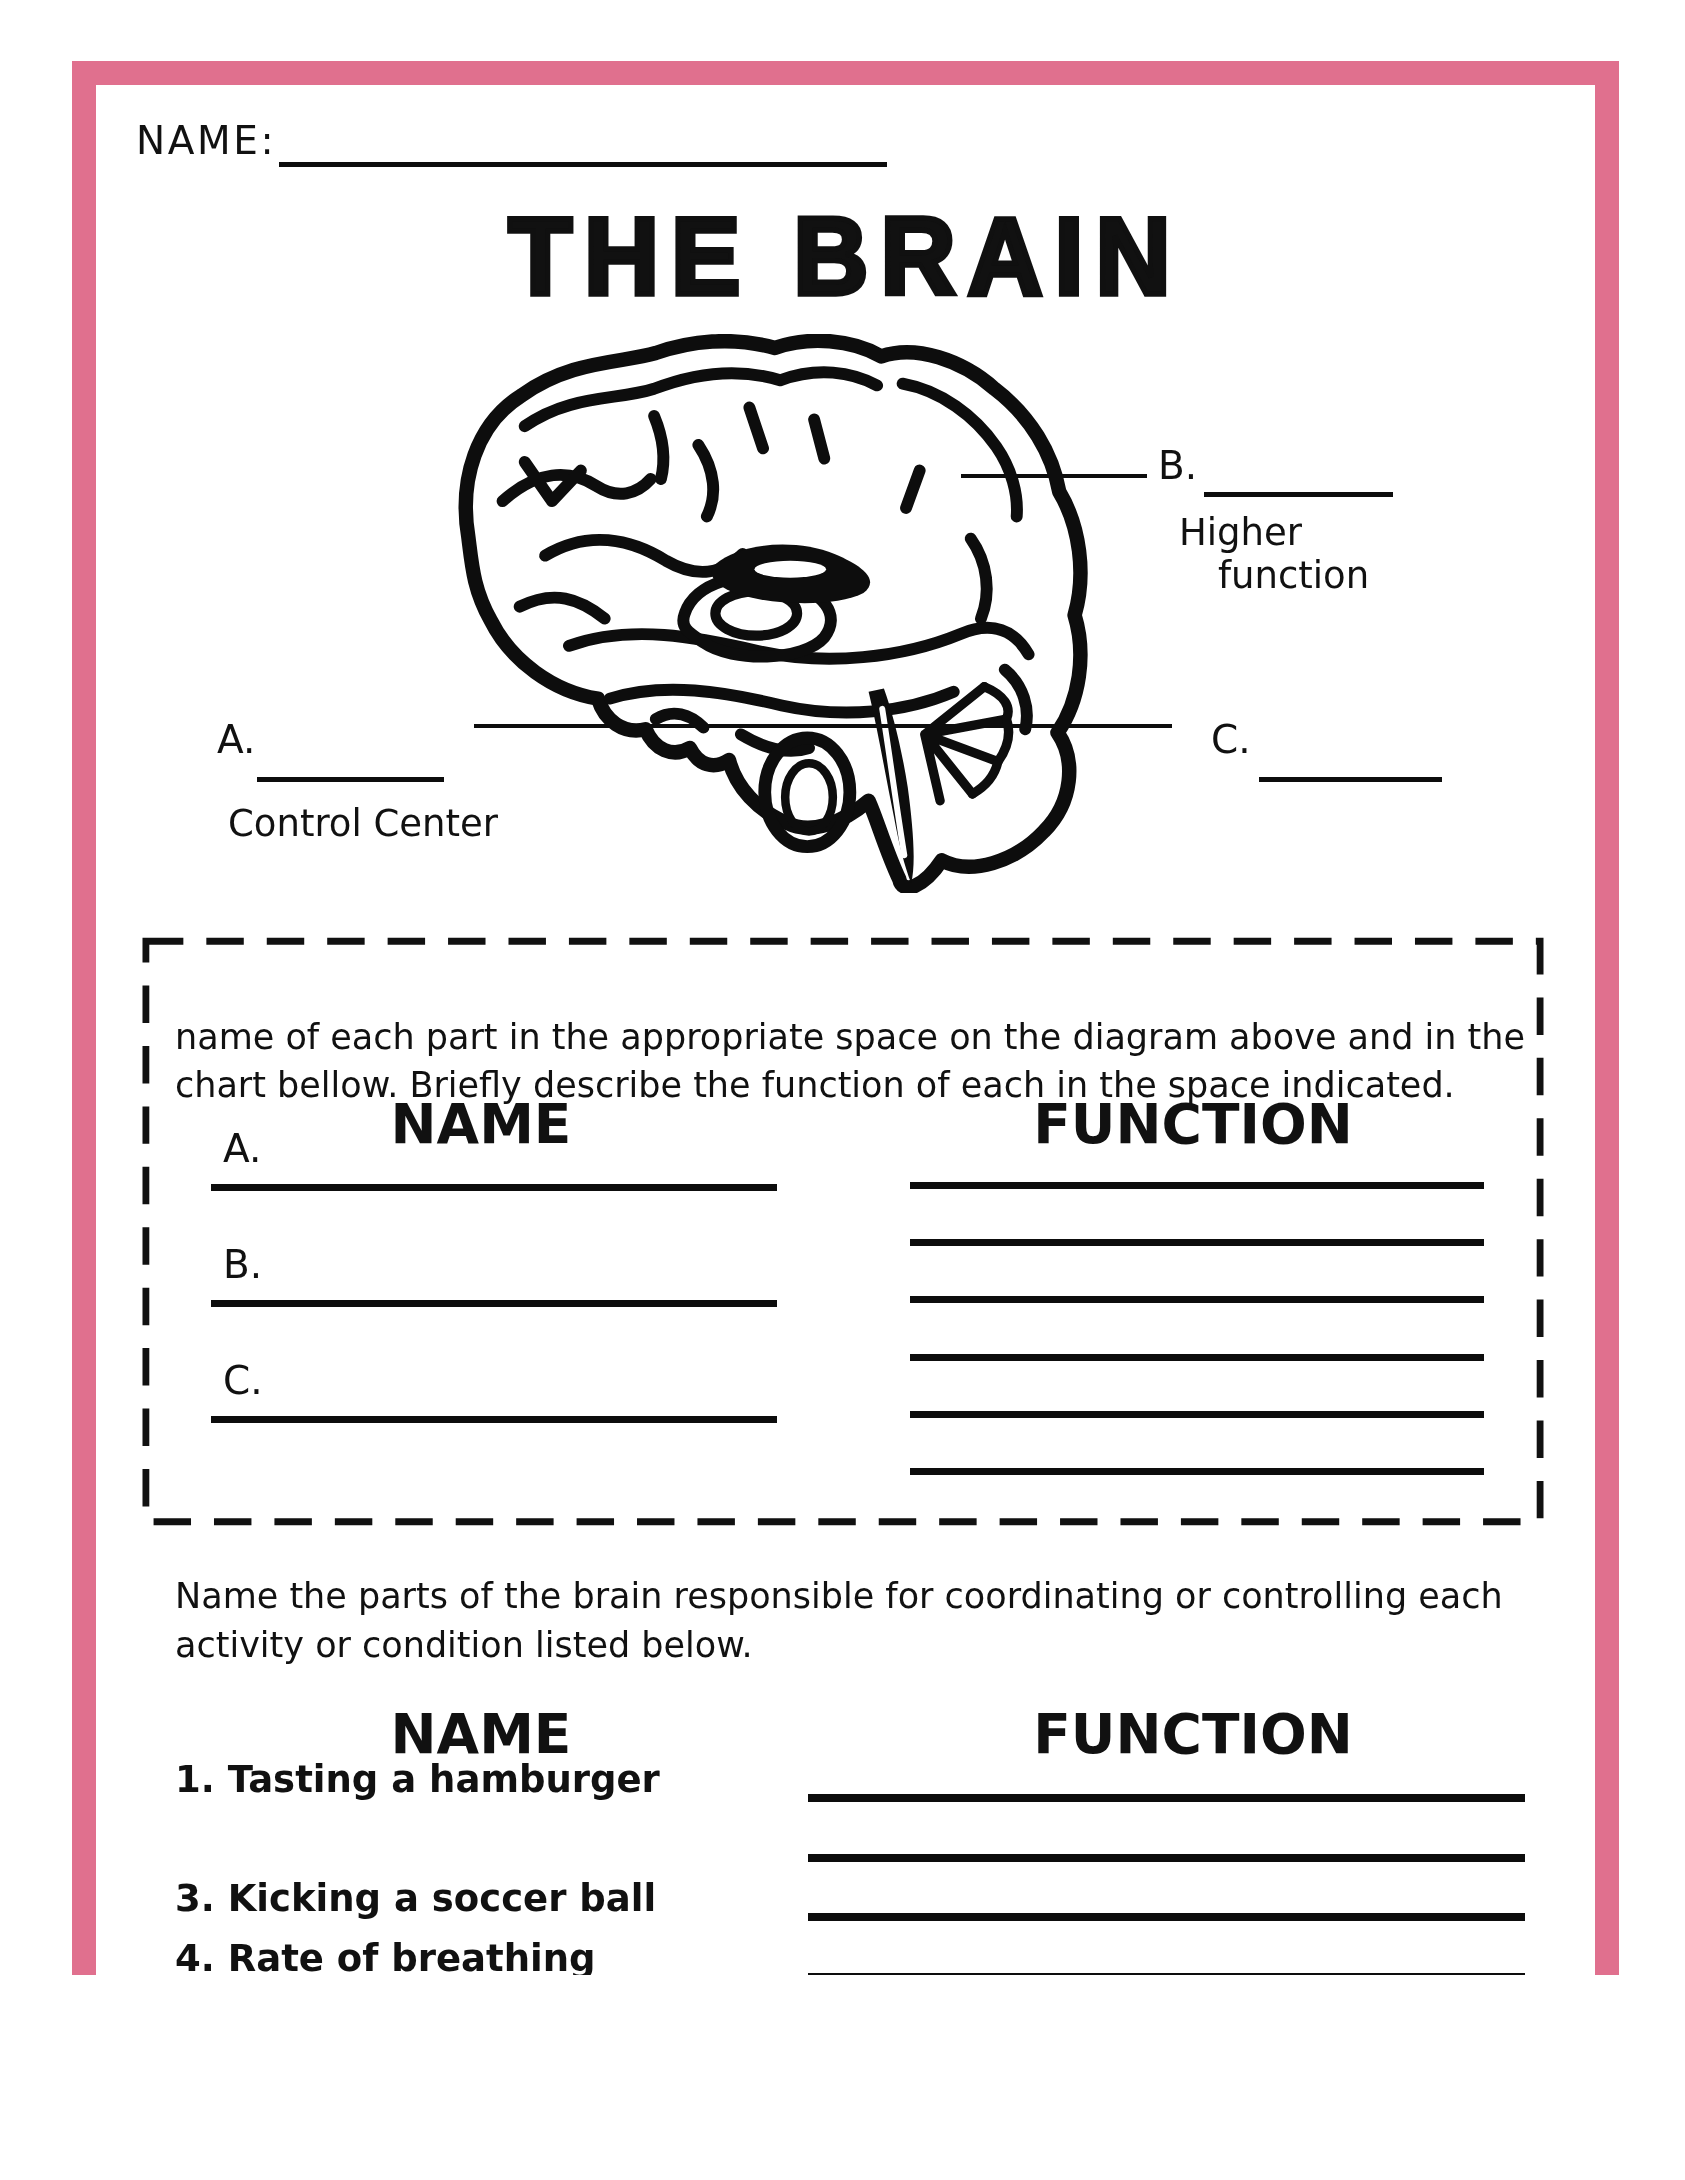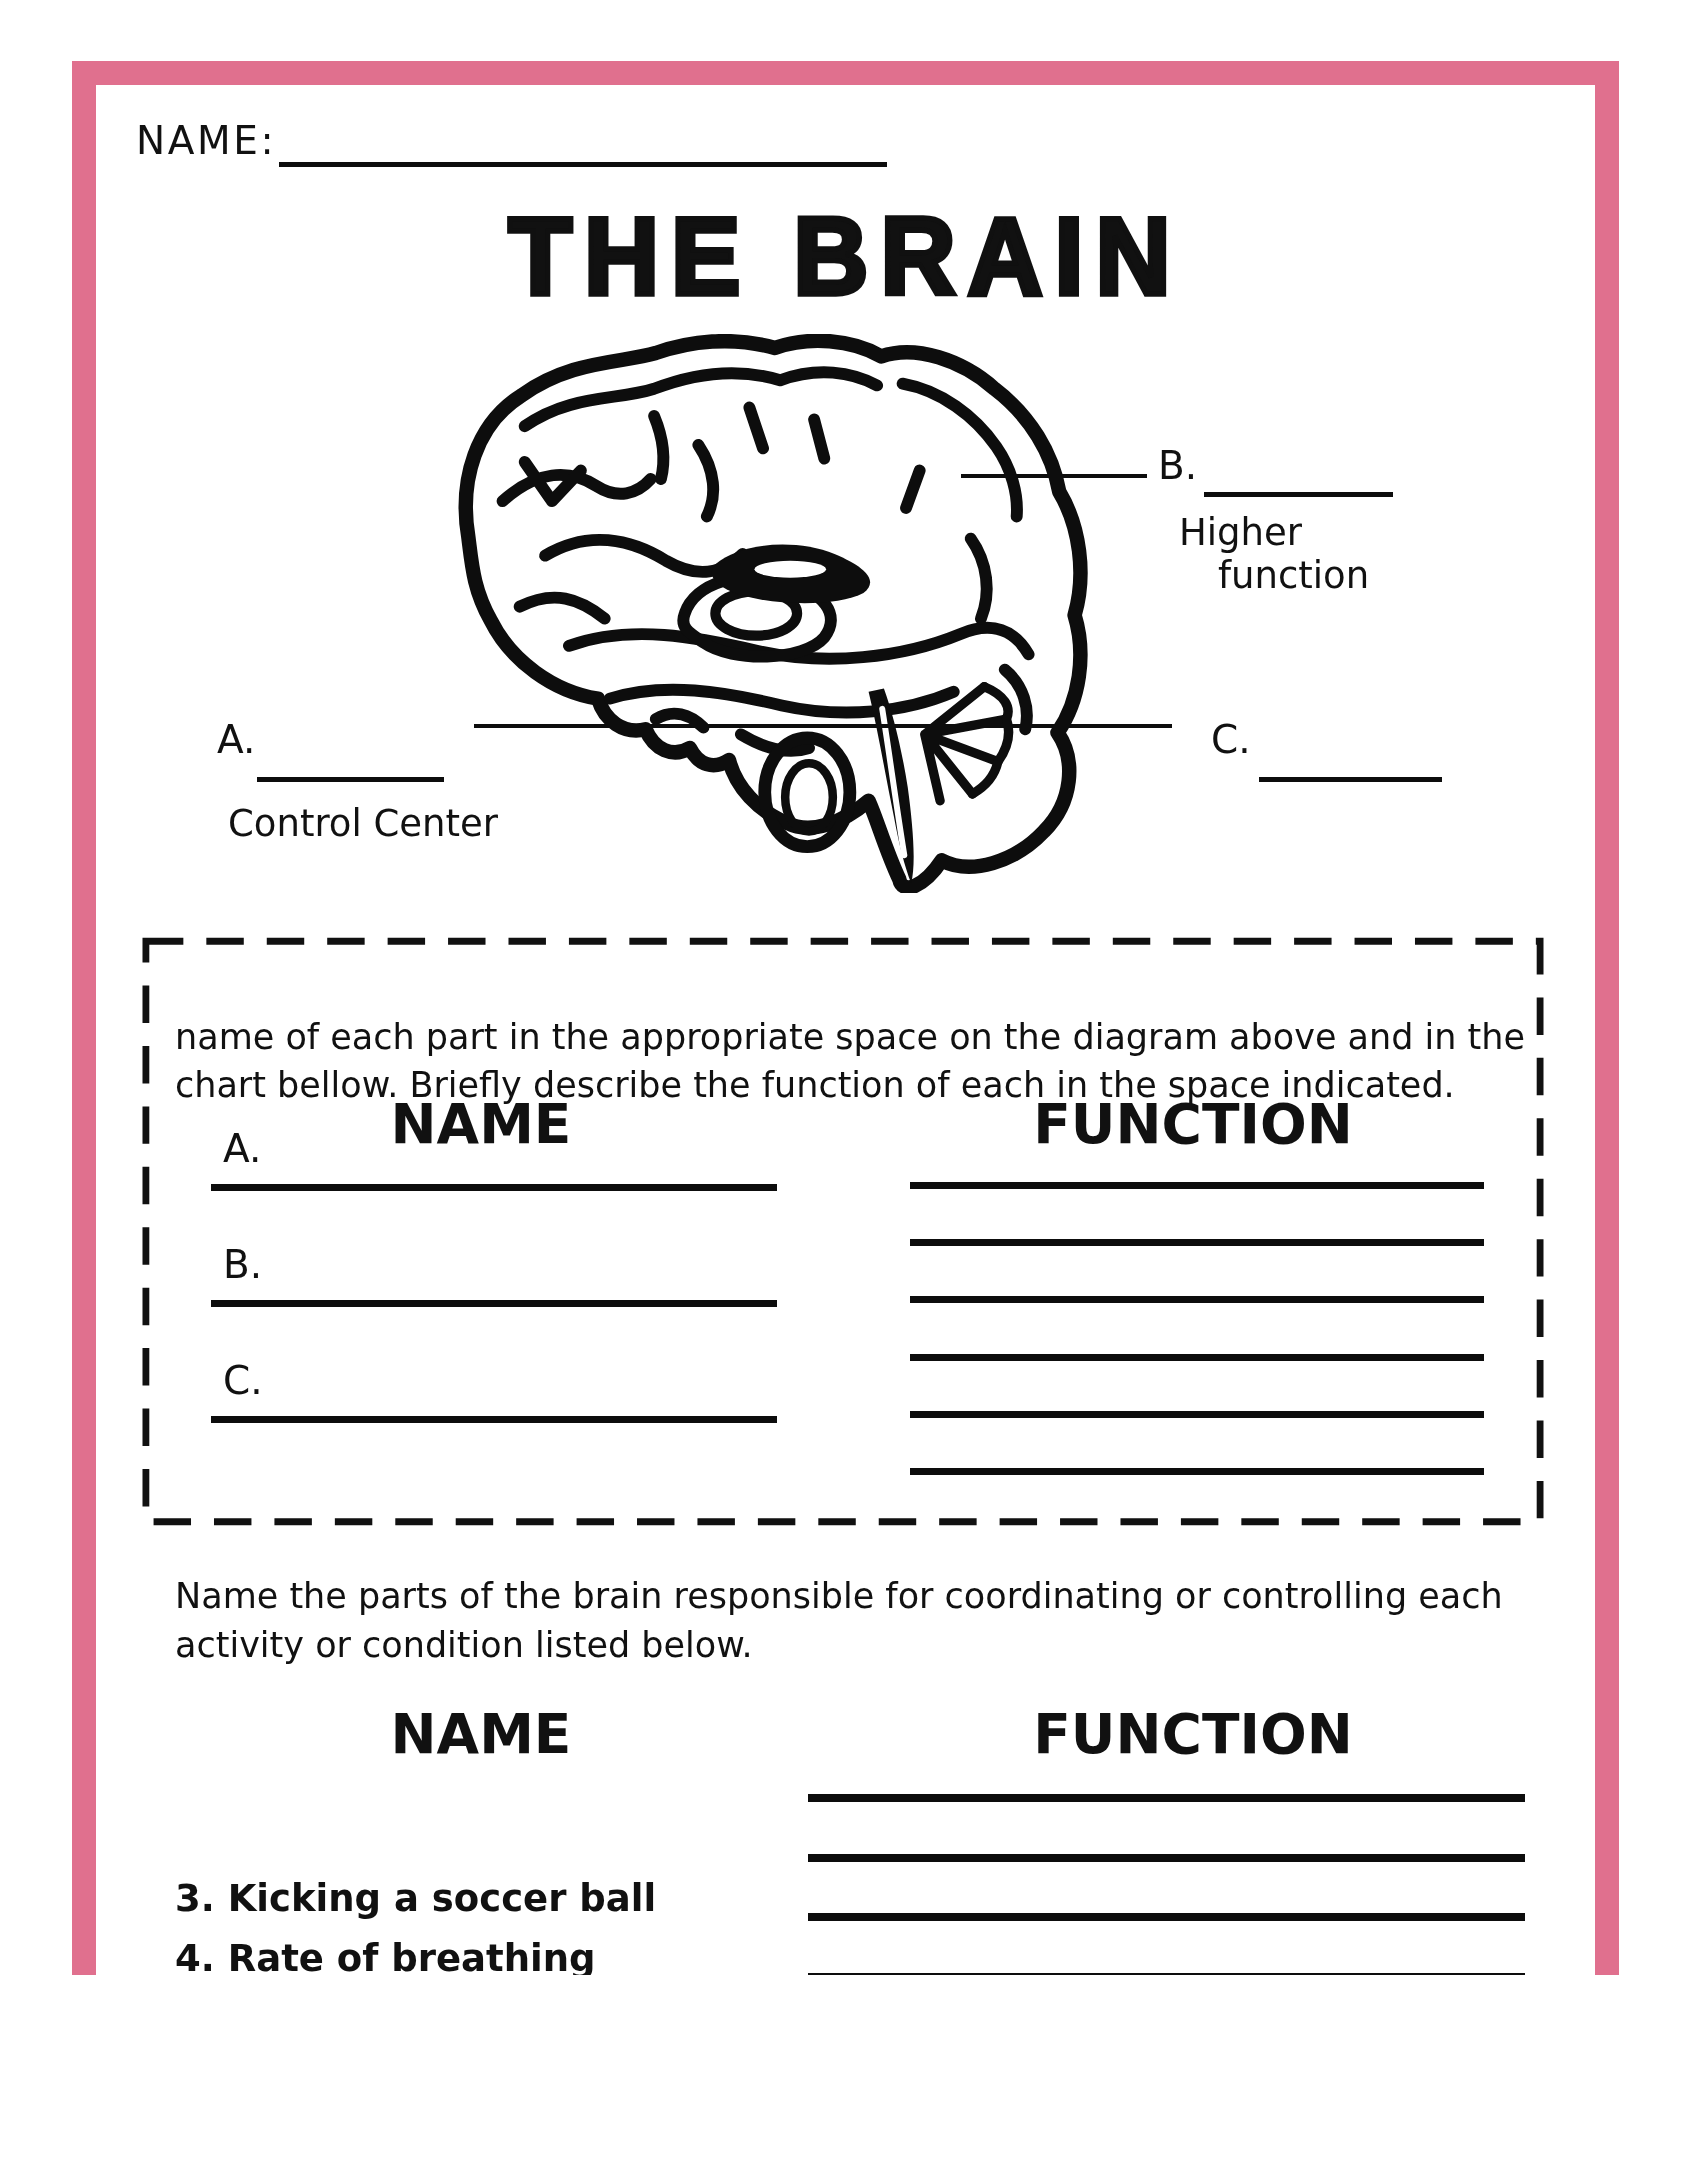--- a/index.html
+++ b/index.html
@@ -121,20 +121,21 @@
   <div class="ln" style="left:910px;top:1354px;width:574px;height:6.8px;"></div>
   <div class="ln" style="left:910px;top:1411px;width:574px;height:6.8px;"></div>
   <div class="ln" style="left:910px;top:1468px;width:574px;height:6.8px;"></div>
 
   <div class="t hand instr" style="left:175px;top:1572px;">Name the parts of the brain responsible for coordinating or controlling each</div>
   <div class="t hand instr" style="left:175px;top:1621px;">activity or condition listed below.</div>
 
   <div class="t hand colhdr" style="left:481px;top:1702px;">NAME</div>
   <div class="t hand colhdr" style="left:1193px;top:1702px;">FUNCTION</div>
 
+  <div class="t hand item" style="left:175px;top:1758px;">1. Tasting a hamburger</div>
   <div class="t hand item" style="left:175px;top:1877px;">3. Kicking a soccer ball</div>
   <div class="t hand item" style="left:175px;top:1937px;">4. Rate of breathing</div>
 
   <div class="ln" style="left:808px;top:1794px;width:717px;height:7.7px;"></div>
   <div class="ln" style="left:808px;top:1854px;width:717px;height:7.7px;"></div>
   <div class="ln" style="left:808px;top:1913px;width:717px;height:7.7px;"></div>
   <div class="ln" style="left:808px;top:1973px;width:717px;height:7.7px;"></div>
   <div class="ln" style="left:808px;top:2032px;width:717px;height:7.7px;"></div>
 
   <div class="t footer" style="left:843px;top:2128px;">RATTLESANDHEELS.COM</div>

